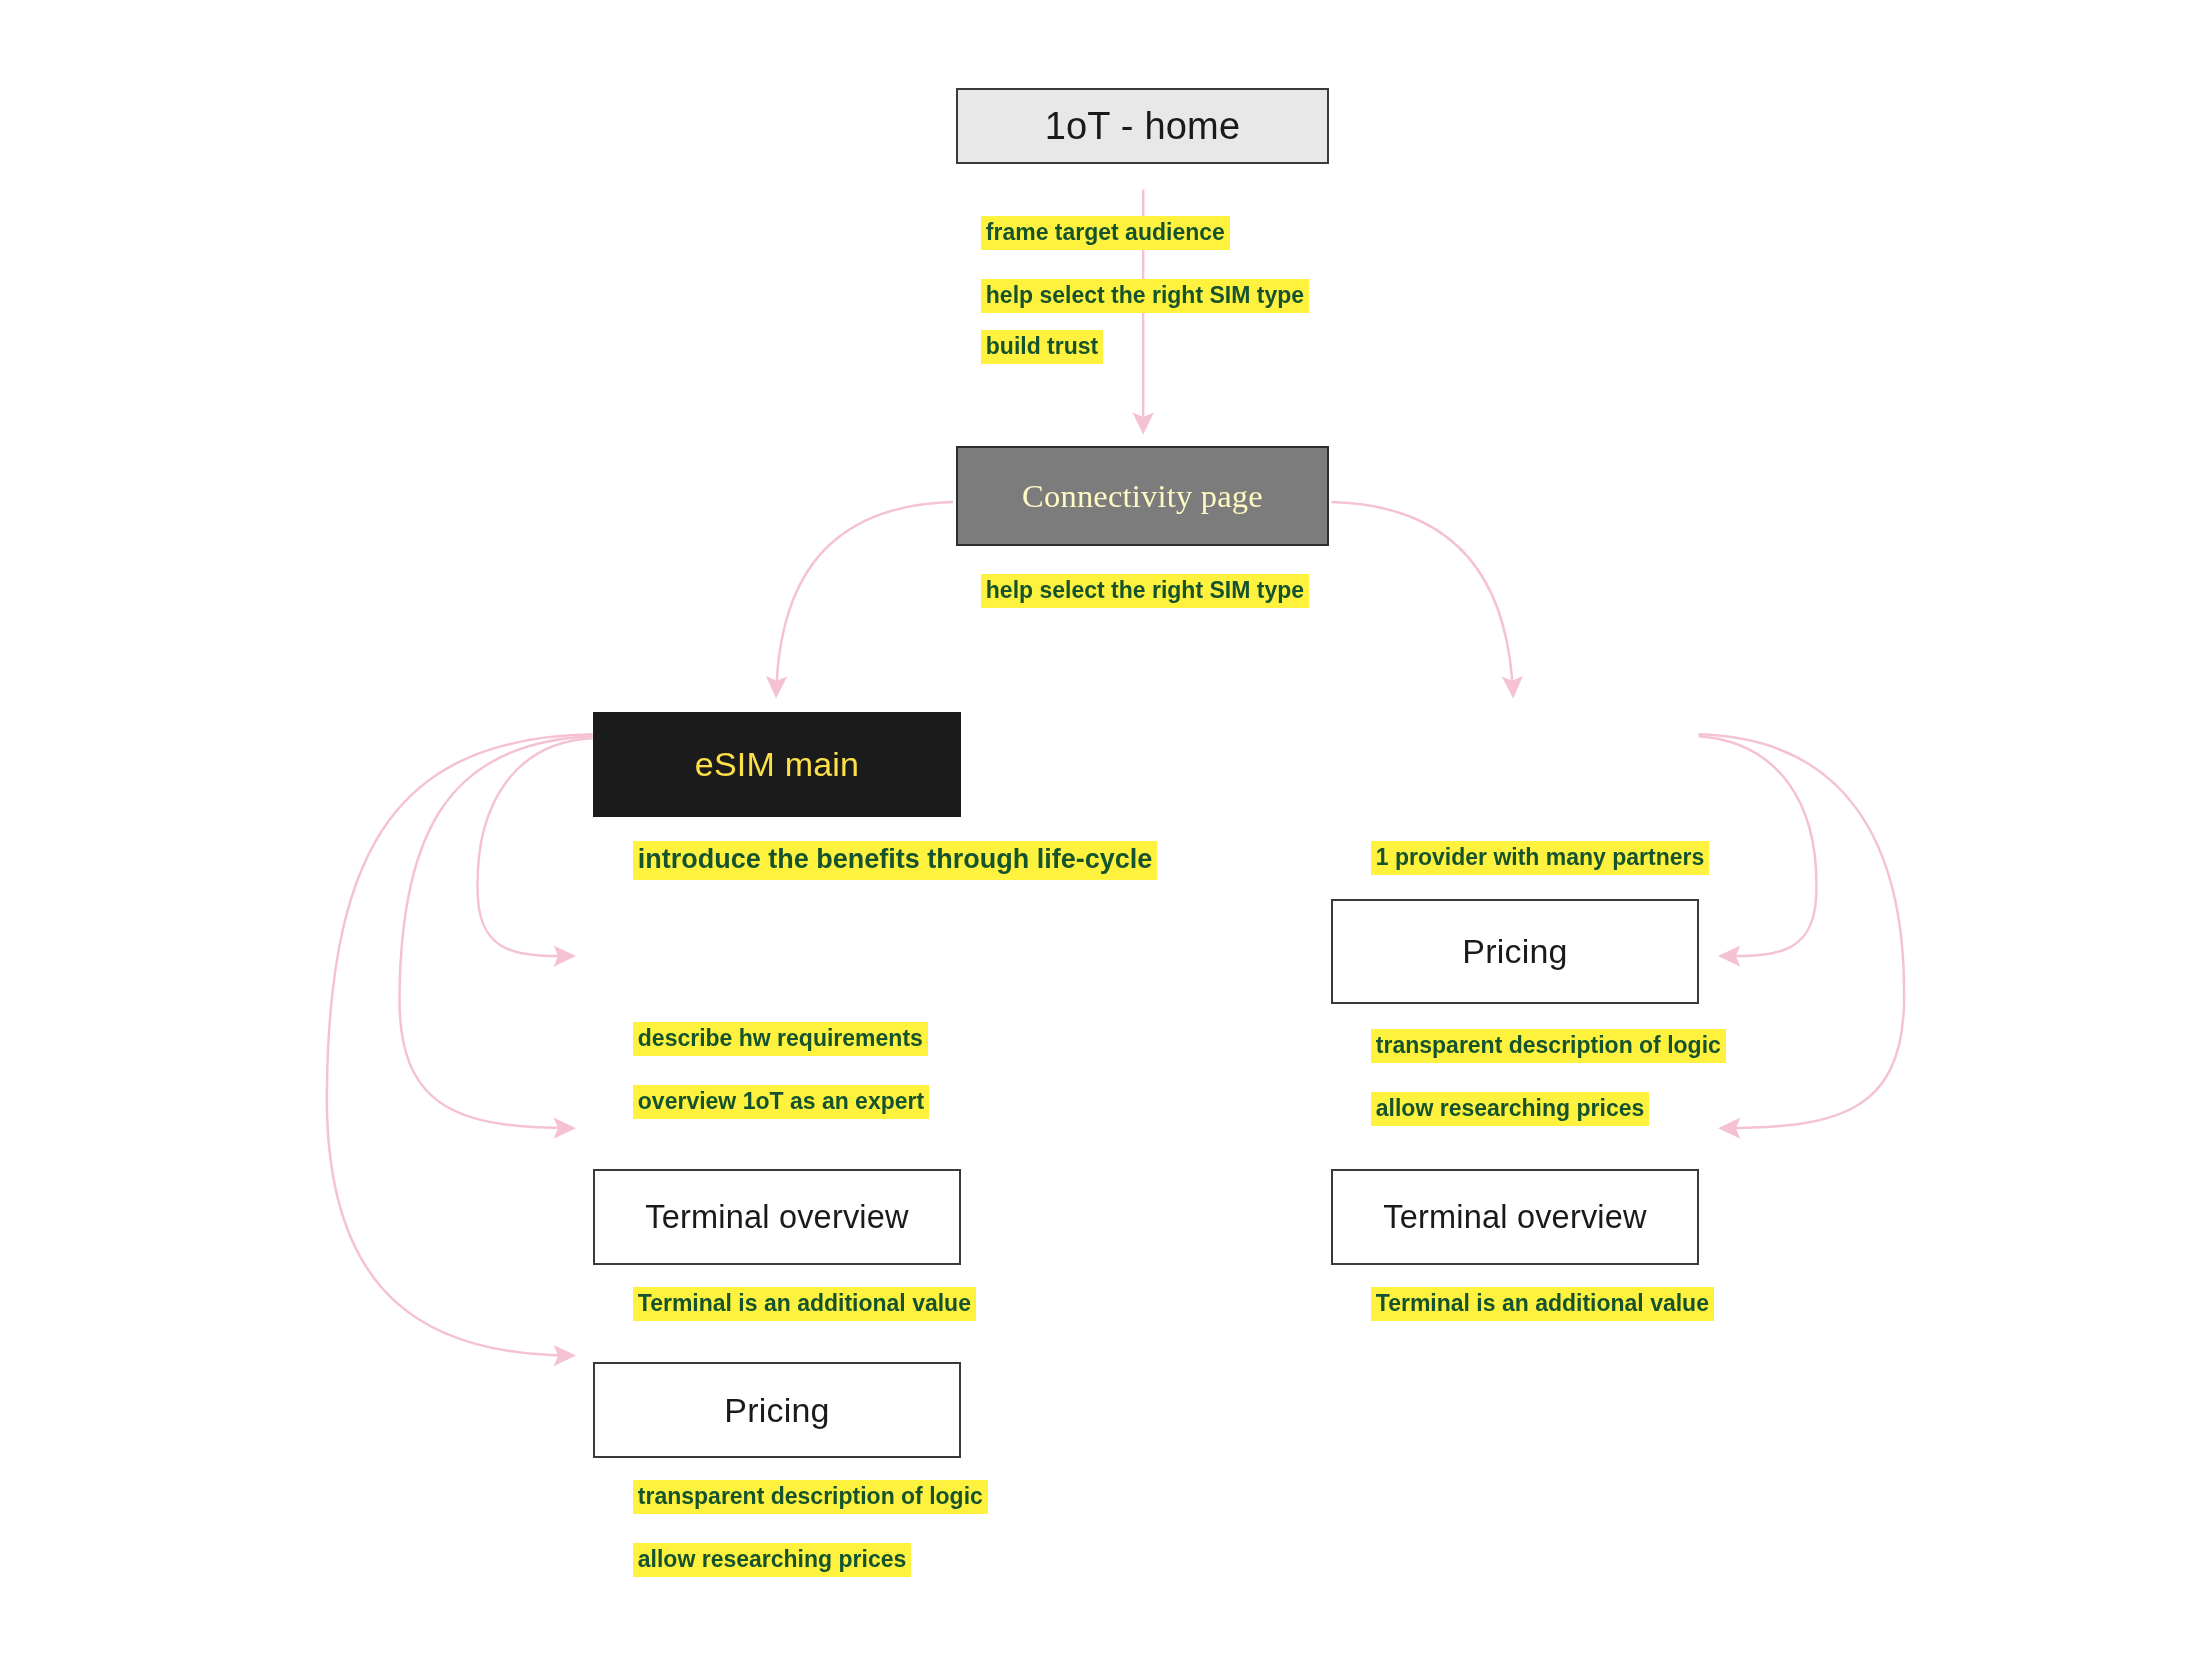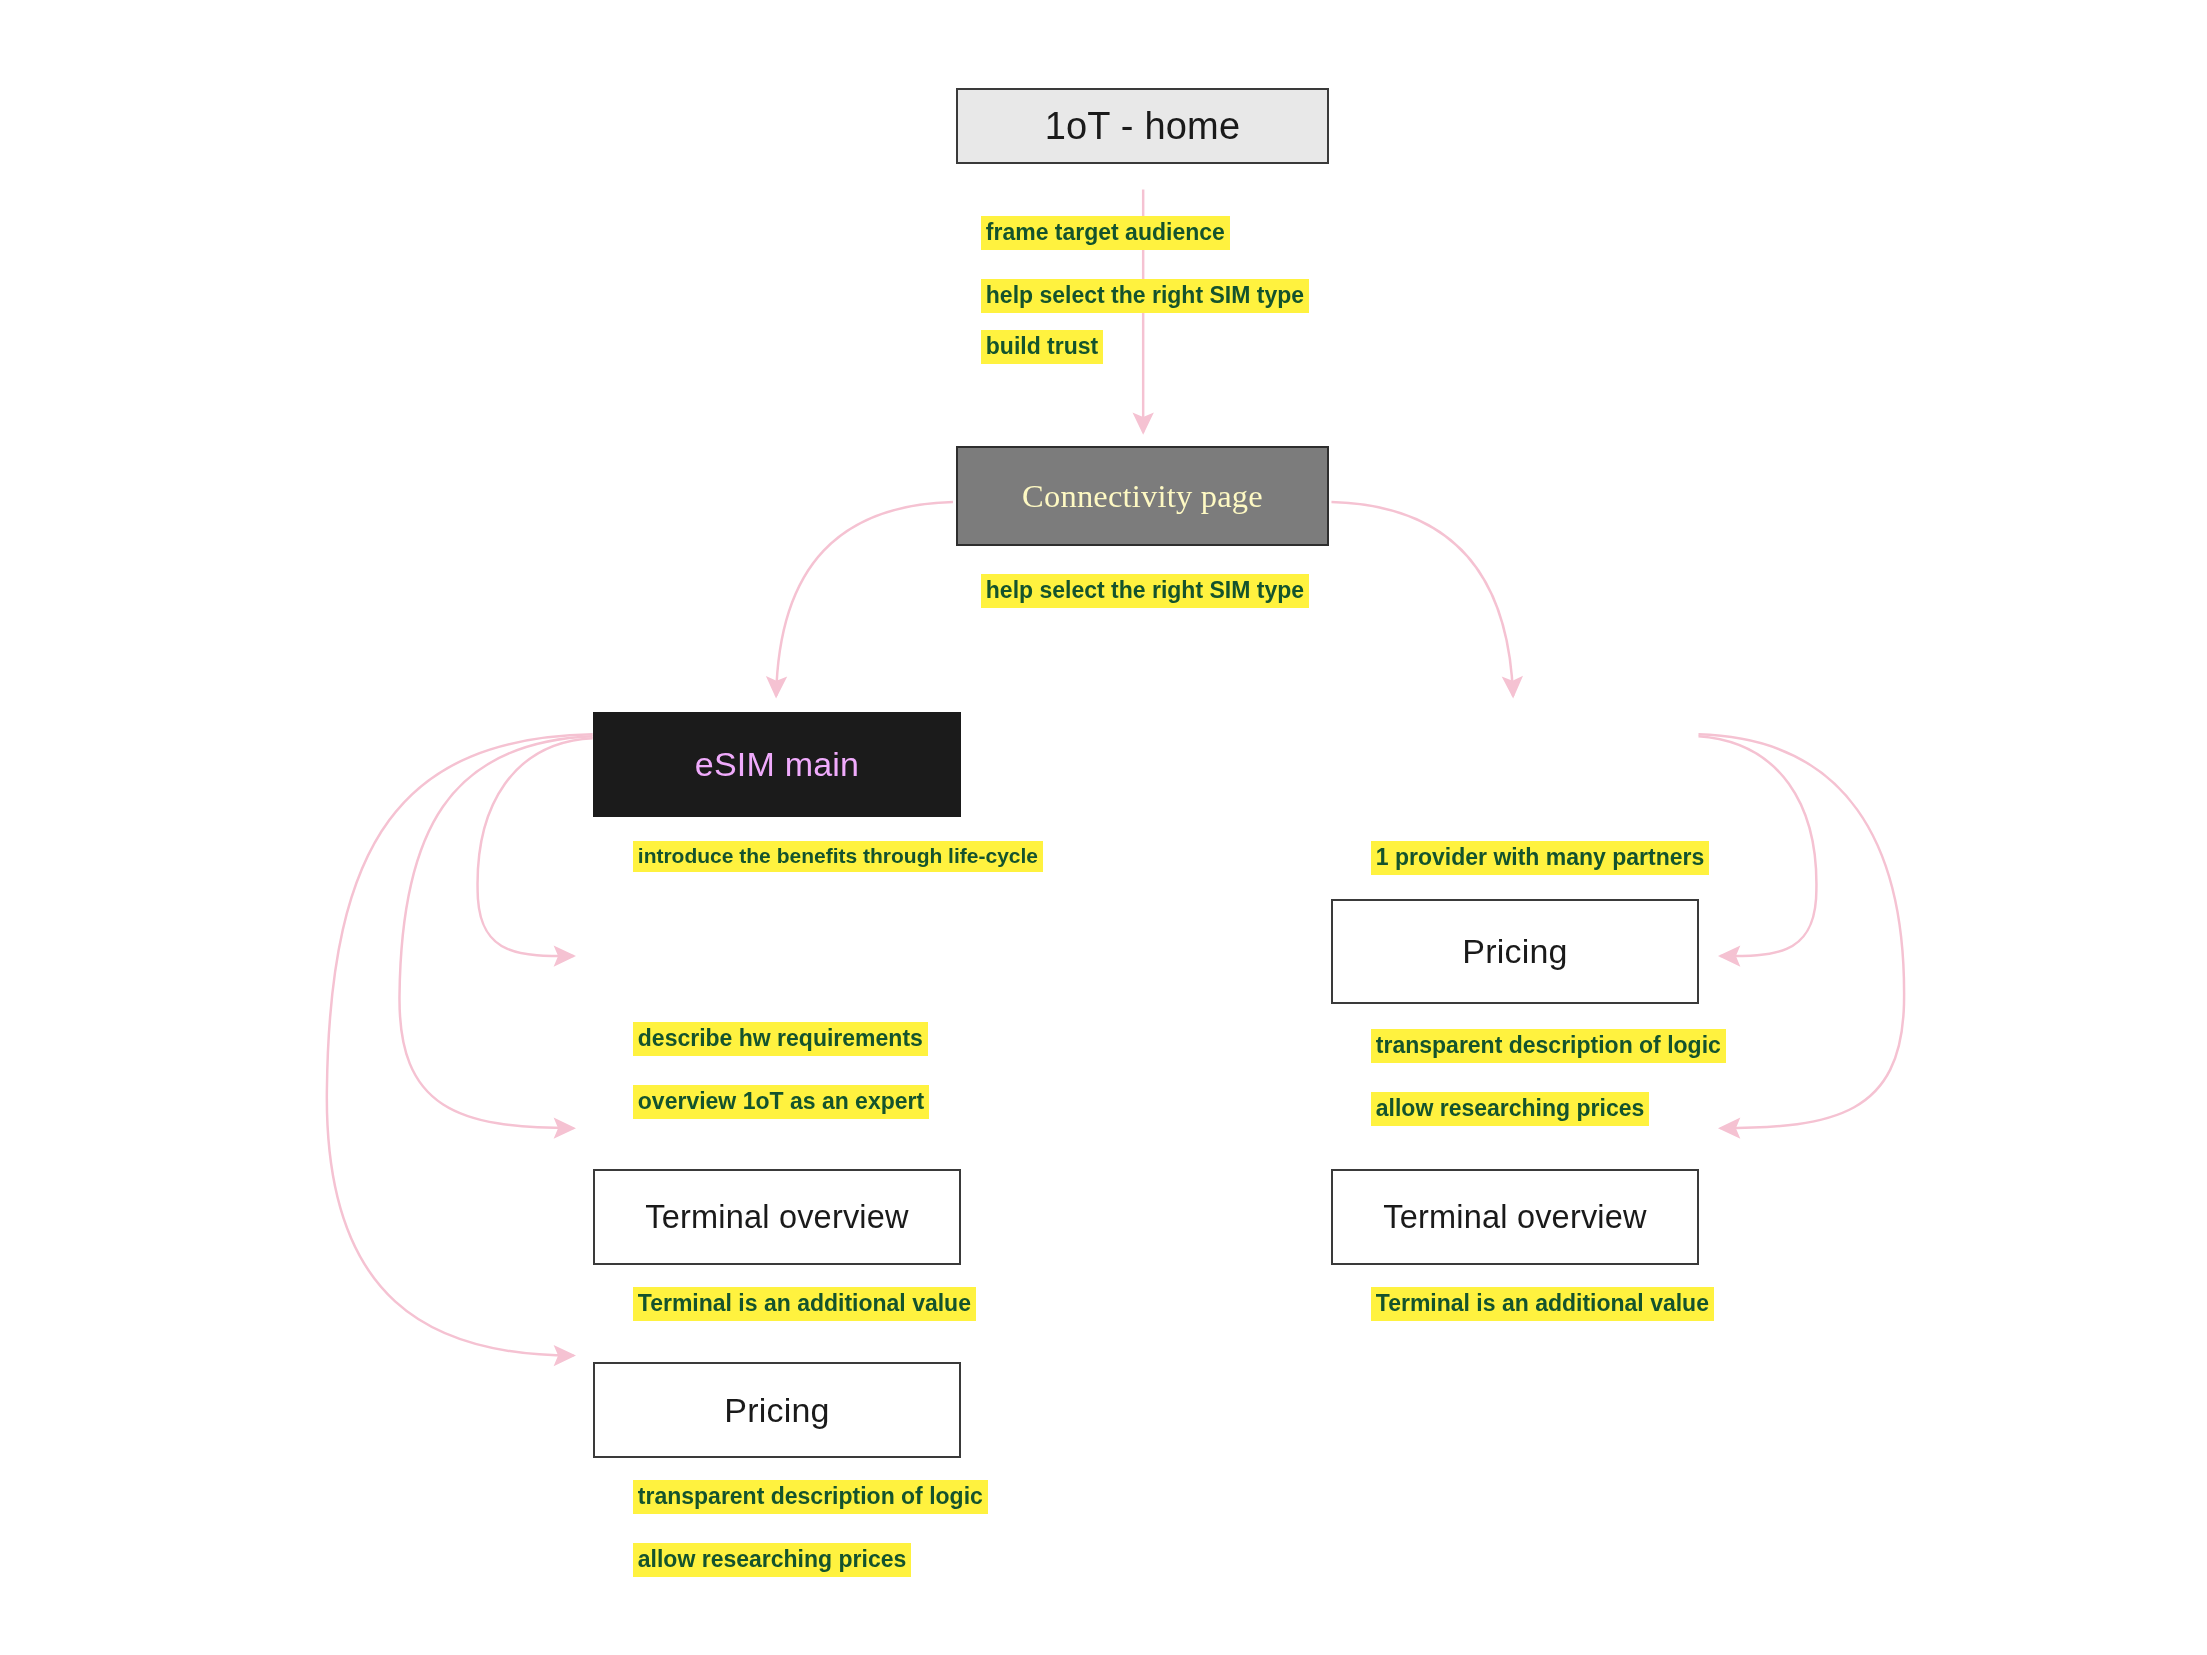--- a/index.html
+++ b/index.html
@@ -46,21 +46,21 @@
     border-color: #3a3a3a;
   }
   .node.connectivity {
     background: #7c7c7c;
     color: #fef9c3;
     border-color: #2e2e2e;
     font-family: Liberation Serif, serif;
   }
   .node.main {
     background: #1b1b1b;
-    color: #f0abfc;
+    color: #fde047;
     border-color: #1b1b1b;
   }
   .node.plain {
     background: #ffffff;
     color: #1a1a1a;
     border-color: #3a3a3a;
   }
   .note {
     position: absolute;
     background: #fff23f;
@@ -114,21 +114,21 @@
   <div class="node connectivity" style="left:956px; top:446px; width:373px; height:100px; font-size:32.5px;">
     <span class="node-label">Connectivity page</span>
   </div>
 
   <div class="note" style="left:981px; top:574px; font-size:23px;">help select the right SIM type</div>
 
   <div class="node main" style="left:593px; top:712px; width:368px; height:105px; font-size:34px;">
     <span class="node-label">eSIM main</span>
   </div>
 
-  <div class="note" style="left:633px; top:841px; font-size:21px;">introduce the benefits through life-cycle</div>
+  <div class="note" style="left:633px; top:841px; font-size:27px;">introduce the benefits through life-cycle</div>
 
 
   <div class="note" style="left:633px; top:1022px; font-size:23px;">describe hw requirements</div>
 
   <div class="note" style="left:633px; top:1085px; font-size:23px;">overview 1oT as an expert</div>
 
   <div class="node plain" style="left:593px; top:1169px; width:368px; height:96px; font-size:32.5px;">
     <span class="node-label">Terminal overview</span>
   </div>
 

